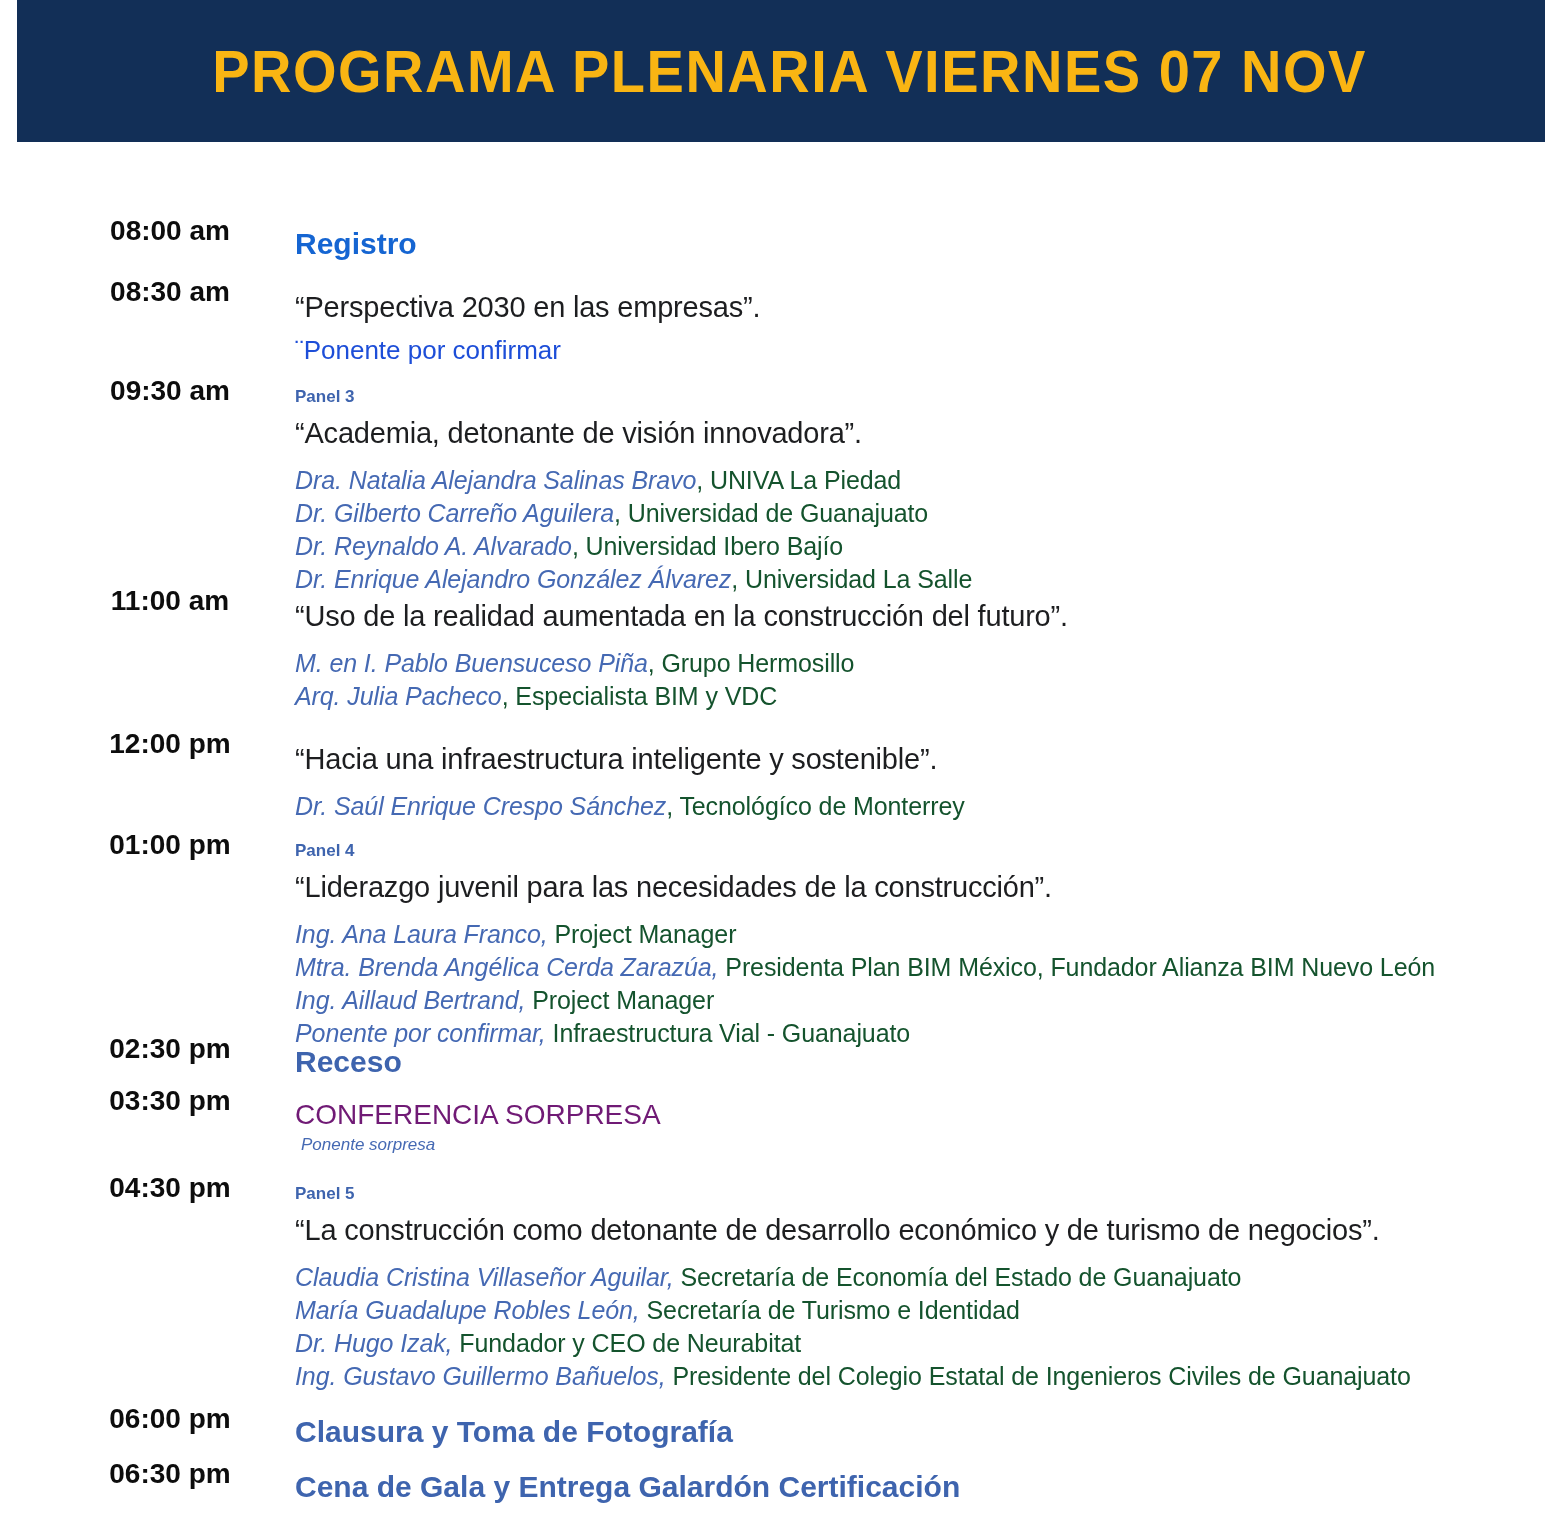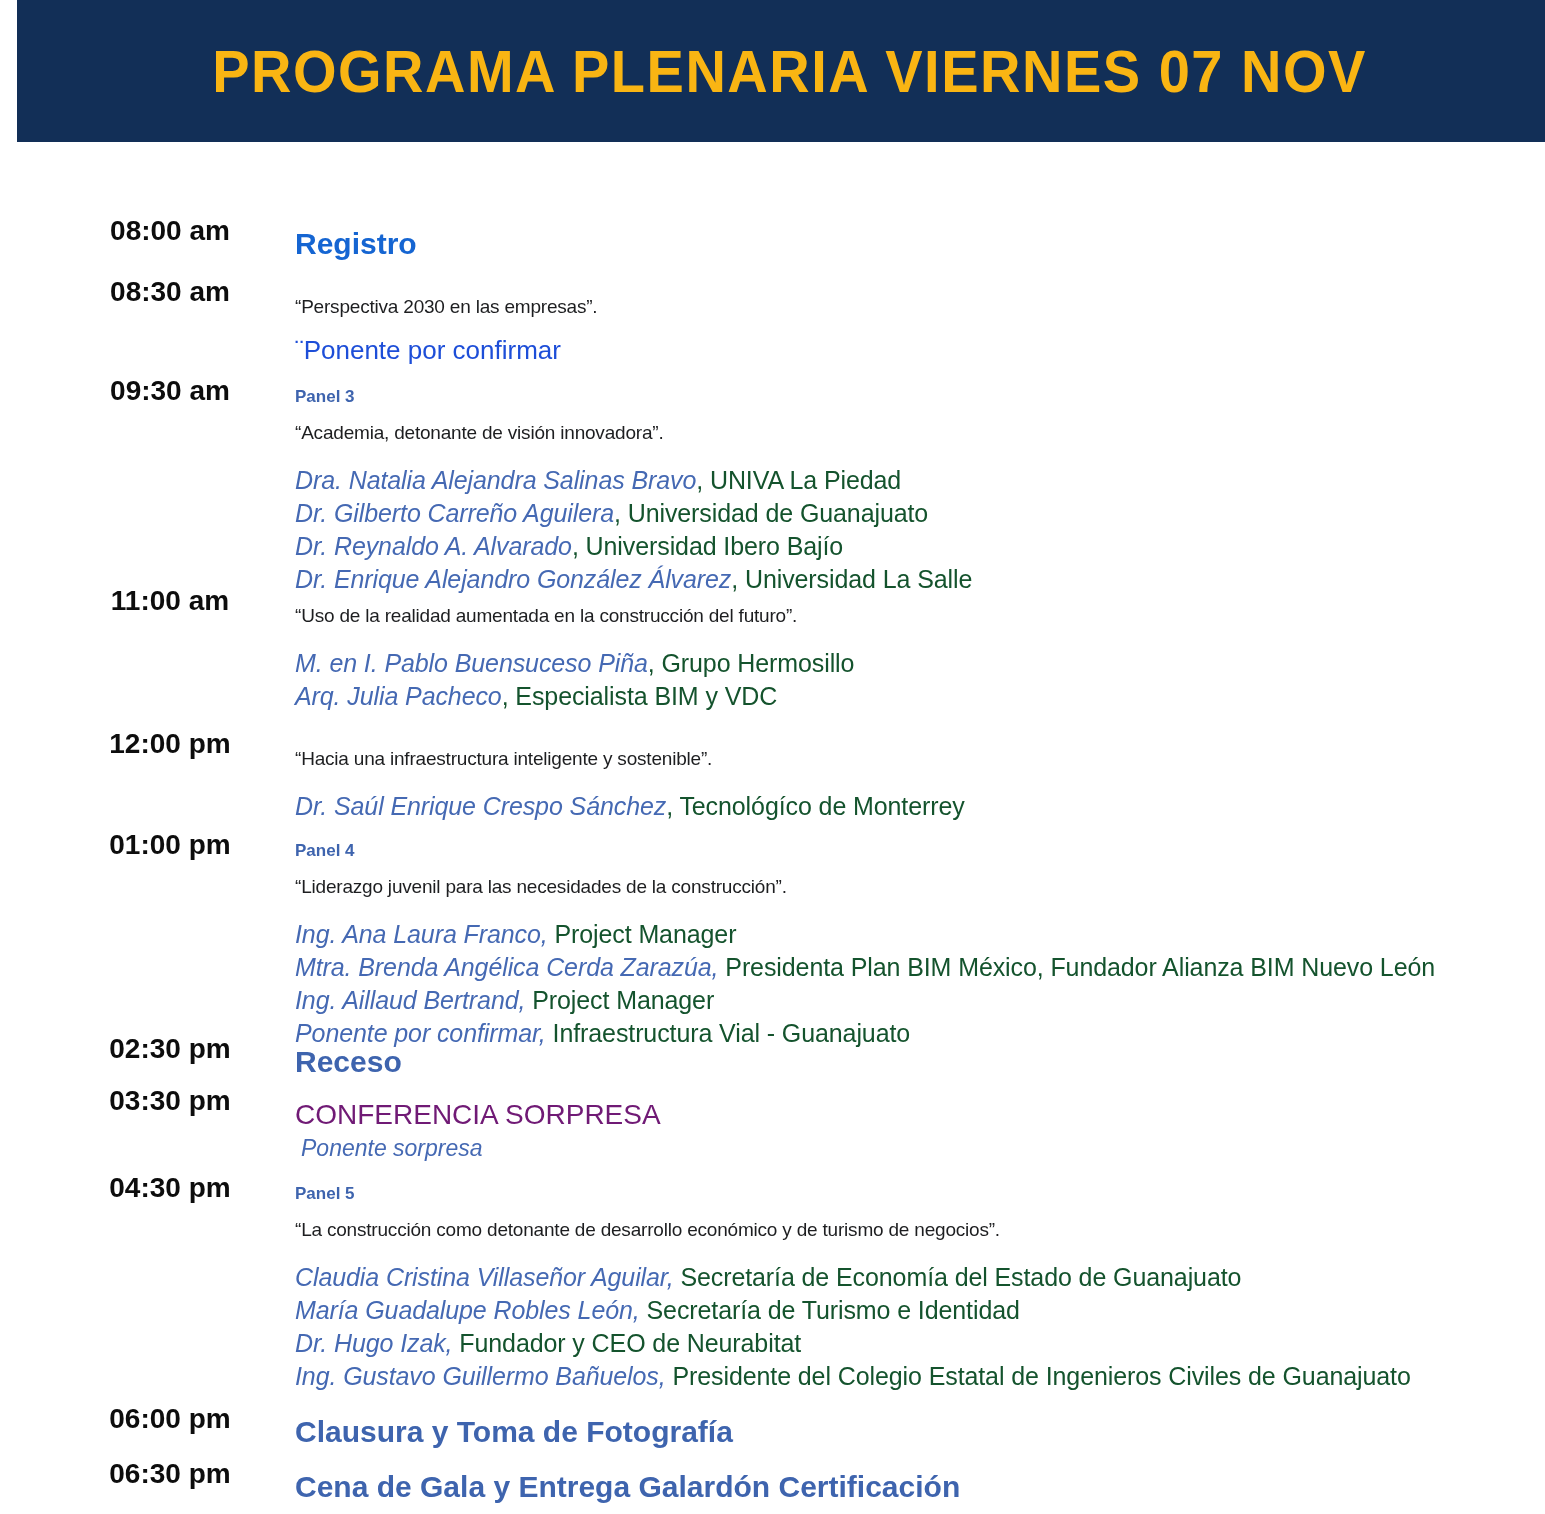--- a/index.html
+++ b/index.html
@@ -48,21 +48,21 @@
   }
   .label.bright { color: #1565d2; }
   .panel-label {
     font-weight: bold;
     font-size: 17px;
     color: #3e64ae;
     line-height: 34px;
     white-space: nowrap;
   }
   .title {
-    font-size: 19px;
+    font-size: 29px;
     color: #1d1e20;
     letter-spacing: -0.2px;
     line-height: 38px;
     white-space: nowrap;
   }
   .plain-title {
     font-size: 28px;
     color: #701a75;
     line-height: 36px;
     white-space: nowrap;
@@ -79,21 +79,21 @@
   .sp-aff { color: #14532d; }
   .note {
     margin-top: 9px;
     font-size: 26px;
     color: #1d4ed8;
     white-space: nowrap;
   }
   .note-italic {
     margin-top: 2px;
     margin-left: 6px;
-    font-size: 23px;
+    font-size: 17px;
     font-style: italic;
     color: #4569b3;
     white-space: nowrap;
   }
 </style>
 </head>
 <body>
 
 <header class="banner">
   <h1>PROGRAMA PLENARIA VIERNES 07 NOV</h1>

